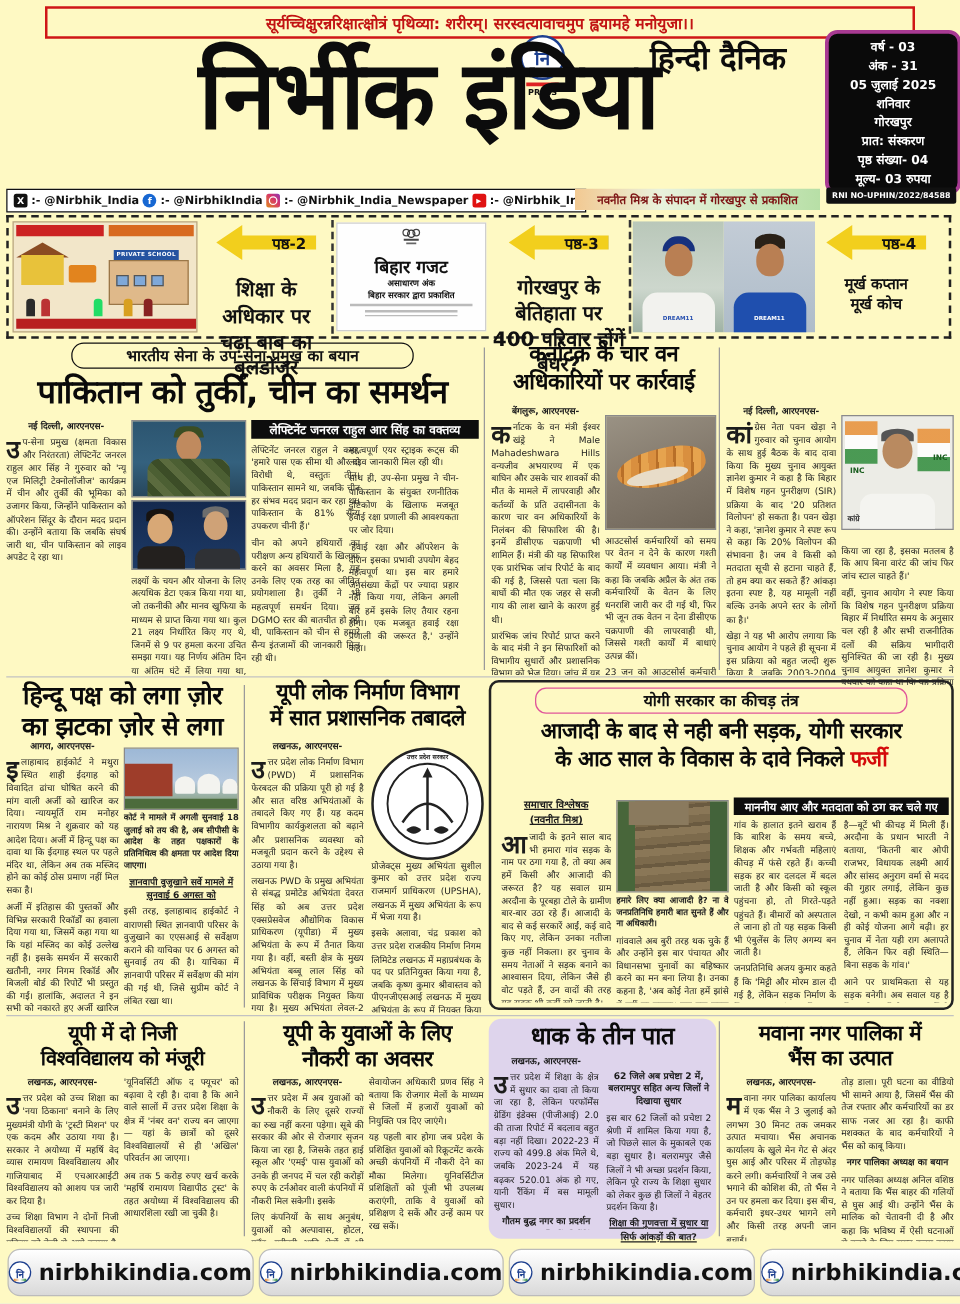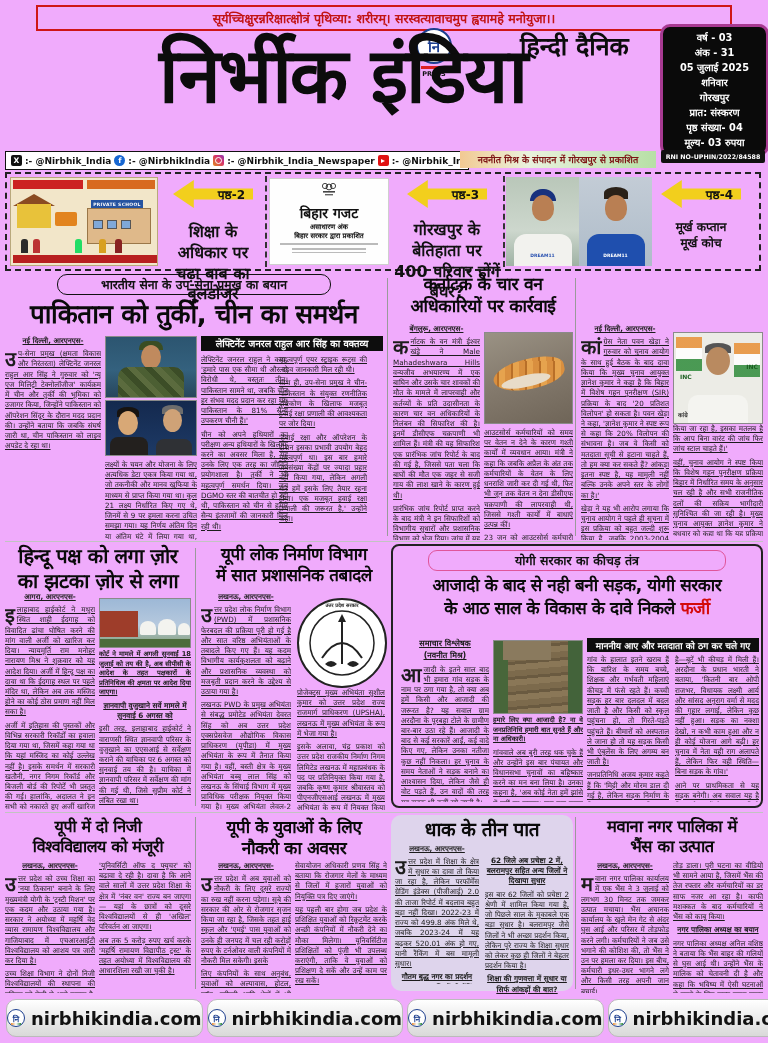--- a/index.html
+++ b/index.html
@@ -1,16 +1,16 @@
 <!DOCTYPE html>
 <html><head>
 <meta charset="utf-8">
 <style>
   html,body{margin:0;padding:0;background:#e8e8e8;}
-  .page{position:relative;width:768px;height:1043px;background:#f0abfc;margin:0 auto;
+  .page{position:relative;width:768px;height:1043px;background:#fef9c3;margin:0 auto;
         font-family:"DejaVu Sans",sans-serif;overflow:hidden;color:#111;}
   
   .shloka{position:absolute;left:36px;top:5px;width:692px;height:22px;border:2px solid #cf1616;
           display:flex;align-items:center;justify-content:center;font-size:12.5px;font-weight:700;color:#c21313;}
   
   .masthead-title{position:absolute;left:20px;top:36px;width:645px;font-size:76px;font-weight:800;
           letter-spacing:-2px;line-height:1.05;color:#0c0c0c;white-space:nowrap;text-align:center;}
   .tagline{position:absolute;left:520px;top:28px;font-size:25px;font-weight:800;color:#0c0c0c;}
   .press-logo{position:absolute;left:412px;top:28px;width:44px;text-align:center;}
   .press-logo .ring{width:32px;height:32px;border-radius:50%;border:2px solid #1d3f8f;margin:0 auto;
@@ -72,21 +72,21 @@
   .cr2{background:linear-gradient(180deg,#c3ccd6 0%,#aebcc9 100%);}
   .cr .head{position:absolute;left:50%;transform:translateX(-50%);top:18px;width:22px;height:26px;border-radius:50% 50% 45% 45%;background:#b97f53;}
   .cr .cap{position:absolute;left:50%;transform:translateX(-50%);top:12px;width:26px;height:12px;border-radius:12px 12px 0 0;background:#17317e;}
   .cr .torso{position:absolute;left:50%;transform:translateX(-50%);bottom:-4px;width:58px;height:36px;border-radius:12px 12px 0 0;}
   .cr1 .torso{background:#f2f2ee;}
   .cr2 .torso{background:#1f4fae;}
   .cr .jtxt{position:absolute;left:50%;transform:translateX(-50%);bottom:8px;font-size:4.5px;font-weight:800;color:#fff;background:transparent;}
   .cr1 .jtxt{color:#2a52b0;}
   .cr .hair{position:absolute;left:50%;transform:translateX(-50%);top:10px;width:24px;height:12px;border-radius:50% 50% 0 0;background:#2a2118;}
   
-  .col{position:absolute;overflow:hidden;font-size:7.2px;line-height:1.42;text-align:justify;color:#1c1c1c;text-decoration:underline;}
+  .col{position:absolute;overflow:hidden;font-size:7.2px;line-height:1.42;text-align:justify;color:#1c1c1c;}
   .col p{margin:0 0 3px;}
   .dateline{font-weight:700;text-align:center;}
   .drop{float:left;font-size:20px;line-height:.8;font-weight:800;margin:2px 2px 0 0;}
   .subline{font-weight:700;text-align:center;text-decoration:underline;font-size:7.3px;margin:2px 0;}
   .subline2{font-weight:700;text-align:center;font-size:7.3px;margin:2px 0;}
   .caption{font-weight:600;font-size:6.7px;}
   .byline{font-weight:700;text-align:center;text-decoration:underline;font-size:8px;}
   .black-sub{position:absolute;background:#0d0d0d;color:#fff;font-weight:700;text-align:center;
              display:flex;align-items:center;justify-content:center;white-space:nowrap;overflow:hidden;}
   .hl{font-weight:800;color:#0a0a0a;text-align:center;line-height:1.24;letter-spacing:-0.4px;}
@@ -319,21 +319,21 @@
         <div class="ph ph-inc" style="left:92px;top:8px;width:90px;height:92px;">
           <div class="flag" style="left:2px;top:4px;"></div>
           <div class="flag" style="right:2px;top:10px;"></div>
           <span class="inctxt" style="left:6px;top:40px;">INC</span>
           <span class="inctxt" style="right:4px;top:30px;">INC</span>
           <span class="inctxt" style="left:4px;bottom:4px;color:#333;">कांग्रेस</span>
           <div class="hair"></div>
           <div class="face"></div>
           <div class="shirt"></div>
         </div>
-        <div class="col" style="left:92px;top:100px;width:90px;height:112px;">
+        <div class="col" style="left:92px;top:112px;width:90px;height:112px;">
           <p>किया जा रहा है, इसका मतलब है कि आप बिना वारंट की जांच फिर जांच स्टाल चाहते हैं।'</p>
           <p>वहीं, चुनाव आयोग ने स्पष्ट किया कि विशेष गहन पुनरीक्षण प्रक्रिया बिहार में निर्धारित समय के अनुसार चल रही है और सभी राजनीतिक दलों की सक्रिय भागीदारी सुनिश्चित की जा रही है। मुख्य चुनाव आयुक्त ज्ञानेश कुमार ने बुधवार को कहा था कि यह प्रक्रिया पूरी तरह से पारदर्शी है और इसमें किसी भी योग्य मतदाता को बाहर नहीं किया जाएगा।</p>
         </div>
       </div>
     </article>
   </div>
 
   <div class="hline" style="left:5px;top:541px;width:758px;"></div>
 
   <div style="position:absolute;left:5px;top:544px;width:758px;height:266px;">

